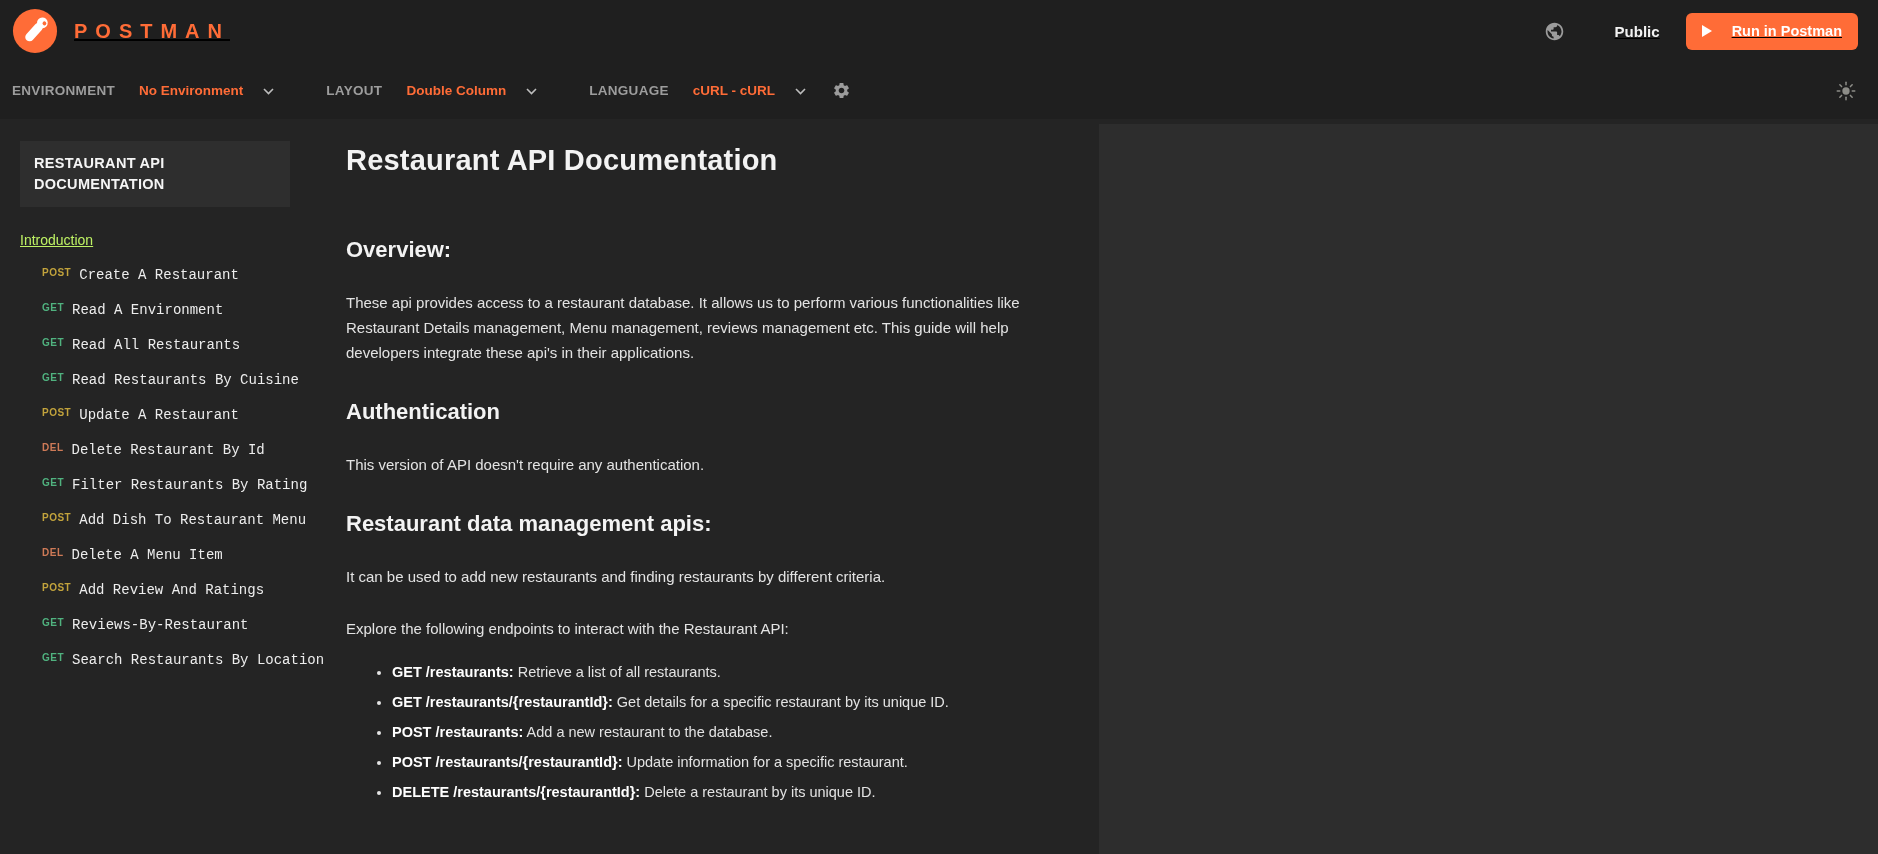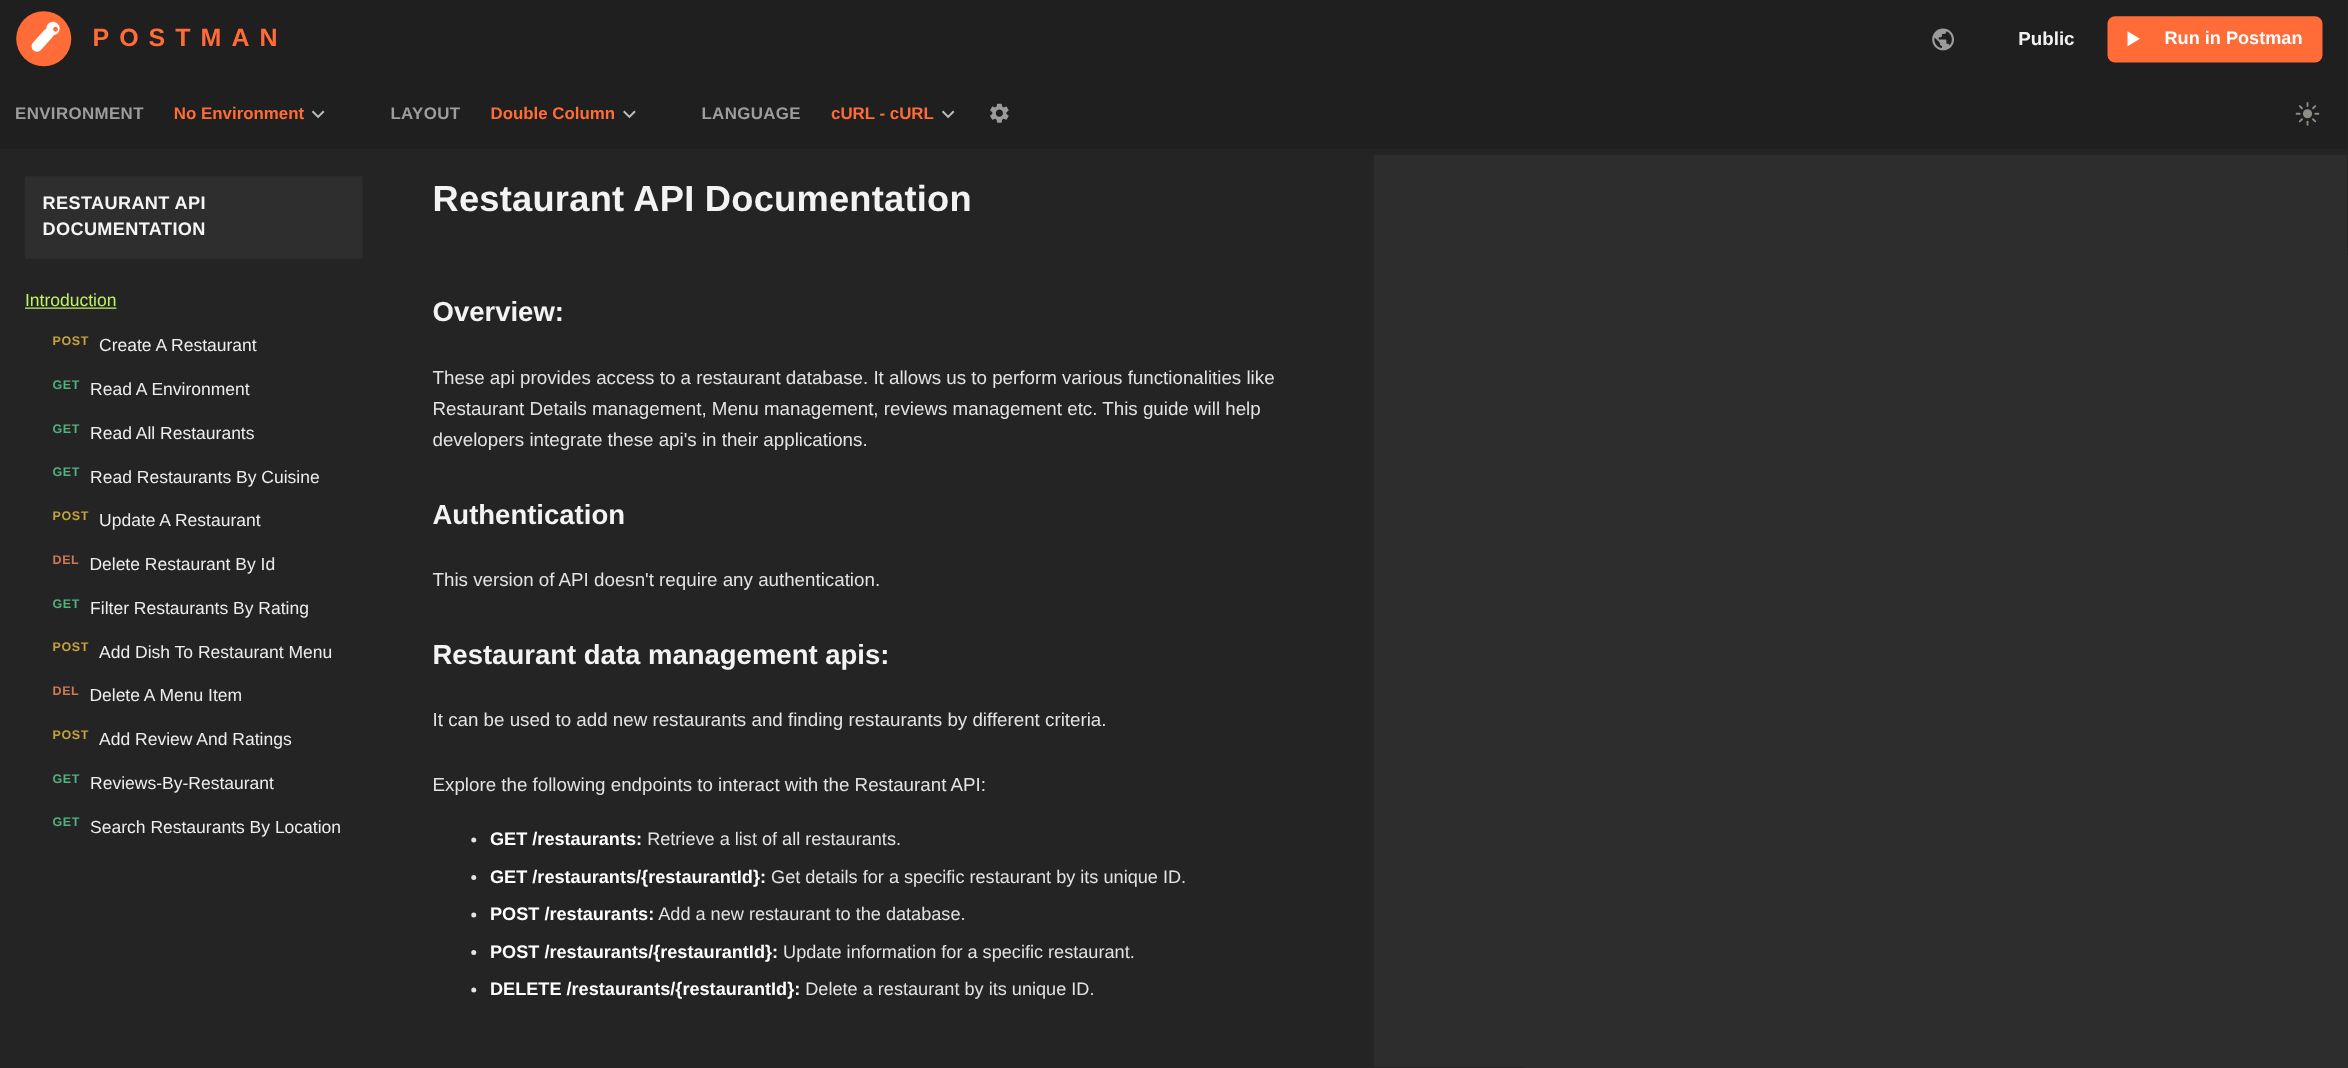--- a/index.html
+++ b/index.html
@@ -7,21 +7,21 @@
   body {
     width:1878px; height:854px; overflow:hidden;
     background:var(--content_bg,#242424);
     font-family:"Liberation Sans", sans-serif;
     -webkit-font-smoothing:antialiased;
   }
 
   
   .top-header {
     height:62px; display:flex; 
-    background:var(--header_bg,#1f1f1f); padding:0 20px 0 12px;
+    background:var(--header_bg,#1f1f1f); padding:0 20px 0 12px;text-decoration:underline;
   }
   .logo-wrap { display:flex; align-items:center; }
   .wordmark {
     margin-left:16px; color:var(--brand,#ff6c37);
     font-size:20px; font-weight:600; letter-spacing:8px;
   }
   .header-right { margin-left:auto; display:flex; align-items:center; }
   .public-label { color:#f2f2f2; font-size:15px; font-weight:700; margin-left:10px;padding-left:40px; }
   .run-btn {
     margin-left:26px; display:flex; align-items:center; gap:20px;
@@ -32,21 +32,21 @@
   .play-tri { width:0; height:0; border-left:10px solid #fff;
     border-top:6px solid transparent; border-bottom:6px solid transparent; }
 
   
   .toolbar {
     height:57px; display:flex; align-items:center;
     background:var(--header_bg,#1f1f1f); padding:0 18px 0 12px;
   }
   .tb-label { color:#9d9d9d; font-size:13.5px; font-weight:700; letter-spacing:.3px; margin-right:24px; }
   .tb-value {
-    display:flex; align-items:center; gap:6px; background:none; border:none; cursor:pointer;
+    display:flex; align-items:center; gap:20px; background:none; border:none; cursor:pointer;
     font-family:inherit; color:var(--brand,#ff6c37); font-size:13.5px; font-weight:700;
     margin-right:52px; padding:0;justify-content:flex-end;
   }
   .chev { margin-top:2px; }
   .icon-btn { background:none; border:none; cursor:pointer; padding:4px; display:flex; align-items:center; }
   .spacer { flex:1; }
 
   
   .content-row { display:flex; height:735px; }
 
@@ -60,21 +60,21 @@
   .sb-intro {
     display:inline-block; margin:25px 0 0 20px; color:#bef264;
     font-size:14px; text-decoration:underline; cursor:pointer;
   }
   .sb-list { margin-top:18px; }
   .sb-item { display:flex; height:35px; padding-left:42px; cursor:pointer; }
   .sb-badge { font-size:10px; font-weight:700; letter-spacing:.5px; }
   .m-get  { color:var(--get,#50b27f); }
   .m-post { color:var(--post,#c2a33c); }
   .m-del  { color:var(--del,#ce7a57); }
-  .sb-label { font-size:14px; color:#ededed; margin-left:8px; white-space:nowrap; }
+  .sb-label { font-size:14px; color:#ededed; margin-left:8px; white-space:nowrap;font-family:Liberation Mono, monospace; }
 
   
   .main-col { width:789px; flex:none; padding:25px 0 0 36px; }
   .doc-h1 { font-size:29px; font-weight:700; color:#f3f3f3; margin:0; letter-spacing:.2px; }
   .doc-h2 { font-size:22px; font-weight:700; color:#f3f3f3; margin:34px 0 0; }
   .doc-h2.first { margin-top:60px; }
   .doc-h3 { font-size:17px; font-weight:700; color:#f3f3f3; margin:32px 0 0; }
   .doc-p  { font-size:15px; line-height:25px; color:#e3e3e3; margin:27px 0 0; max-width:722px; }
   .endpoints { margin:23px 0 0; padding-left:46px; color:#e3e3e3; }
   .endpoints li { font-size:14.5px; line-height:17px; margin-bottom:13px; }

